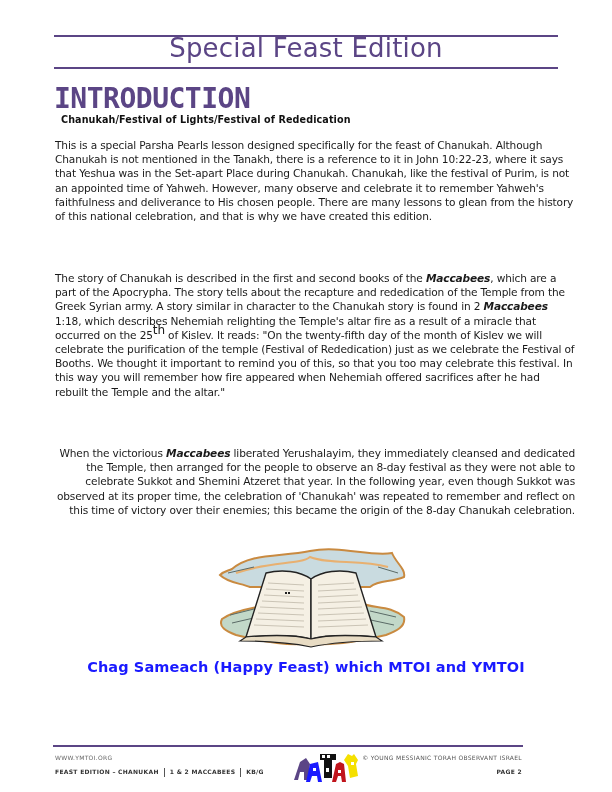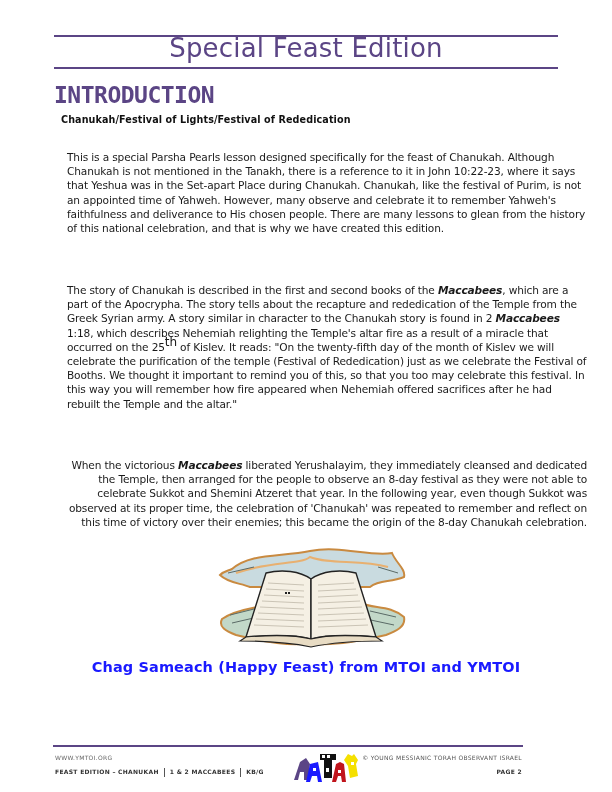--- a/index.html
+++ b/index.html
@@ -2,23 +2,23 @@
 <html><head>
 <meta charset="utf-8">
 <style>
   html, body { margin: 0; padding: 0; background: #ffffff; }
   body { width: 612px; height: 792px; position: relative; overflow: hidden; font-family: "DejaVu Sans", sans-serif; color: #111; }
   .rule { position: absolute; left: 54px; height: 2px; background: #5b4585; }
   .rule.top1 { top: 35px; width: 504px; }
   .rule.top2 { top: 67px; width: 504px; }
   .rule.foot { top: 745px; left: 53px; width: 470px; height: 2px; }
   .title { position: absolute; top: 33px; left: 0; width: 612px; text-align: center; font-family: "DejaVu Sans", sans-serif; font-size: 26px; color: #5b4585; letter-spacing: 0.2px; font-weight: normal; transform: scaleY(1.05); }
-  .section { position: absolute; top: 82px; left: 54px; font-family: "DejaVu Sans Mono", monospace; font-weight: bold; font-size: 23px; color: #5b4585; letter-spacing: -0.5px; }
+  .section { position: absolute; top: 82px; left: 54px; font-family: "DejaVu Sans Mono", monospace; font-weight: bold; font-size: 28px; color: #5b4585; letter-spacing: -0.5px; }
   .subhead { position: absolute; top: 114px; left: 61px; font-family: "DejaVu Sans", sans-serif; font-weight: bold; font-size: 9.6px; color: #111; letter-spacing: 0.1px; }
-  .para { position: absolute; left: 55px; width: 520px; font-family: "DejaVu Sans", sans-serif; font-size: 10.6px; line-height: 14.2px; color: #1a1a1a; letter-spacing: -0.15px; margin: 12px; }
+  .para { position: absolute; left: 55px; width: 520px; font-family: "DejaVu Sans", sans-serif; font-size: 10.6px; line-height: 14.2px; color: #1a1a1a; letter-spacing: -0.15px; margin: 0; }
   .p1 { top: 138px; }
   .p2 { top: 271px; }
   .p3 { top: 446px; text-align: right; }
   .para sup { font-size: 12px; line-height: 0; vertical-align: super; }
   .para i { font-style: italic; font-weight: bold; }
   .art { position: absolute; left: 210px; top: 543px; width: 202px; height: 106px; }
   .greeting { position: absolute; top: 659px; left: 0; width: 612px; text-align: center; font-family: "DejaVu Sans", sans-serif; font-weight: bold; font-size: 14.5px; color: #1a1aff; letter-spacing: 0.1px; }
   .foot-left { position: absolute; left: 55px; font-family: "DejaVu Sans", sans-serif; font-size: 6px; color: #333; letter-spacing: 0.3px; }
   .fl1 { top: 754px; color: #666; }
   .fl2 { top: 768px; font-weight: bold; }
@@ -77,21 +77,21 @@
       <line x1="108" y1="66" x2="152" y2="64"></line>
         <line x1="108" y1="72" x2="154" y2="70"></line>
       <line x1="108" y1="78" x2="156" y2="76"></line>
         <line x1="108" y1="84" x2="158" y2="82"></line>
     </g>
     <rect x="75" y="49" width="2" height="2" fill="#222"></rect>
       <rect x="78" y="49" width="2" height="2" fill="#222"></rect>
   </svg>
 </div>
 
-<div class="greeting">Chag Sameach (Happy Feast) from MTOI and YMTOI</div>
+<div class="greeting">Chag Sameach (Happy Feast) which MTOI and YMTOI</div>
 
 <div class="rule foot"></div>
 
 <div class="foot-left fl1">WWW.YMTOI.ORG</div>
 <div class="foot-left fl2">
   <span>FEAST EDITION – CHANUKAH</span><span class="sep"></span><span>1 &amp; 2 MACCABEES</span><span class="sep"></span><span>KB/G</span>
 </div>
 
 <div class="logo">
   <svg width="70" height="32" viewBox="0 0 70 32" xmlns="http://www.w3.org/2000/svg">

